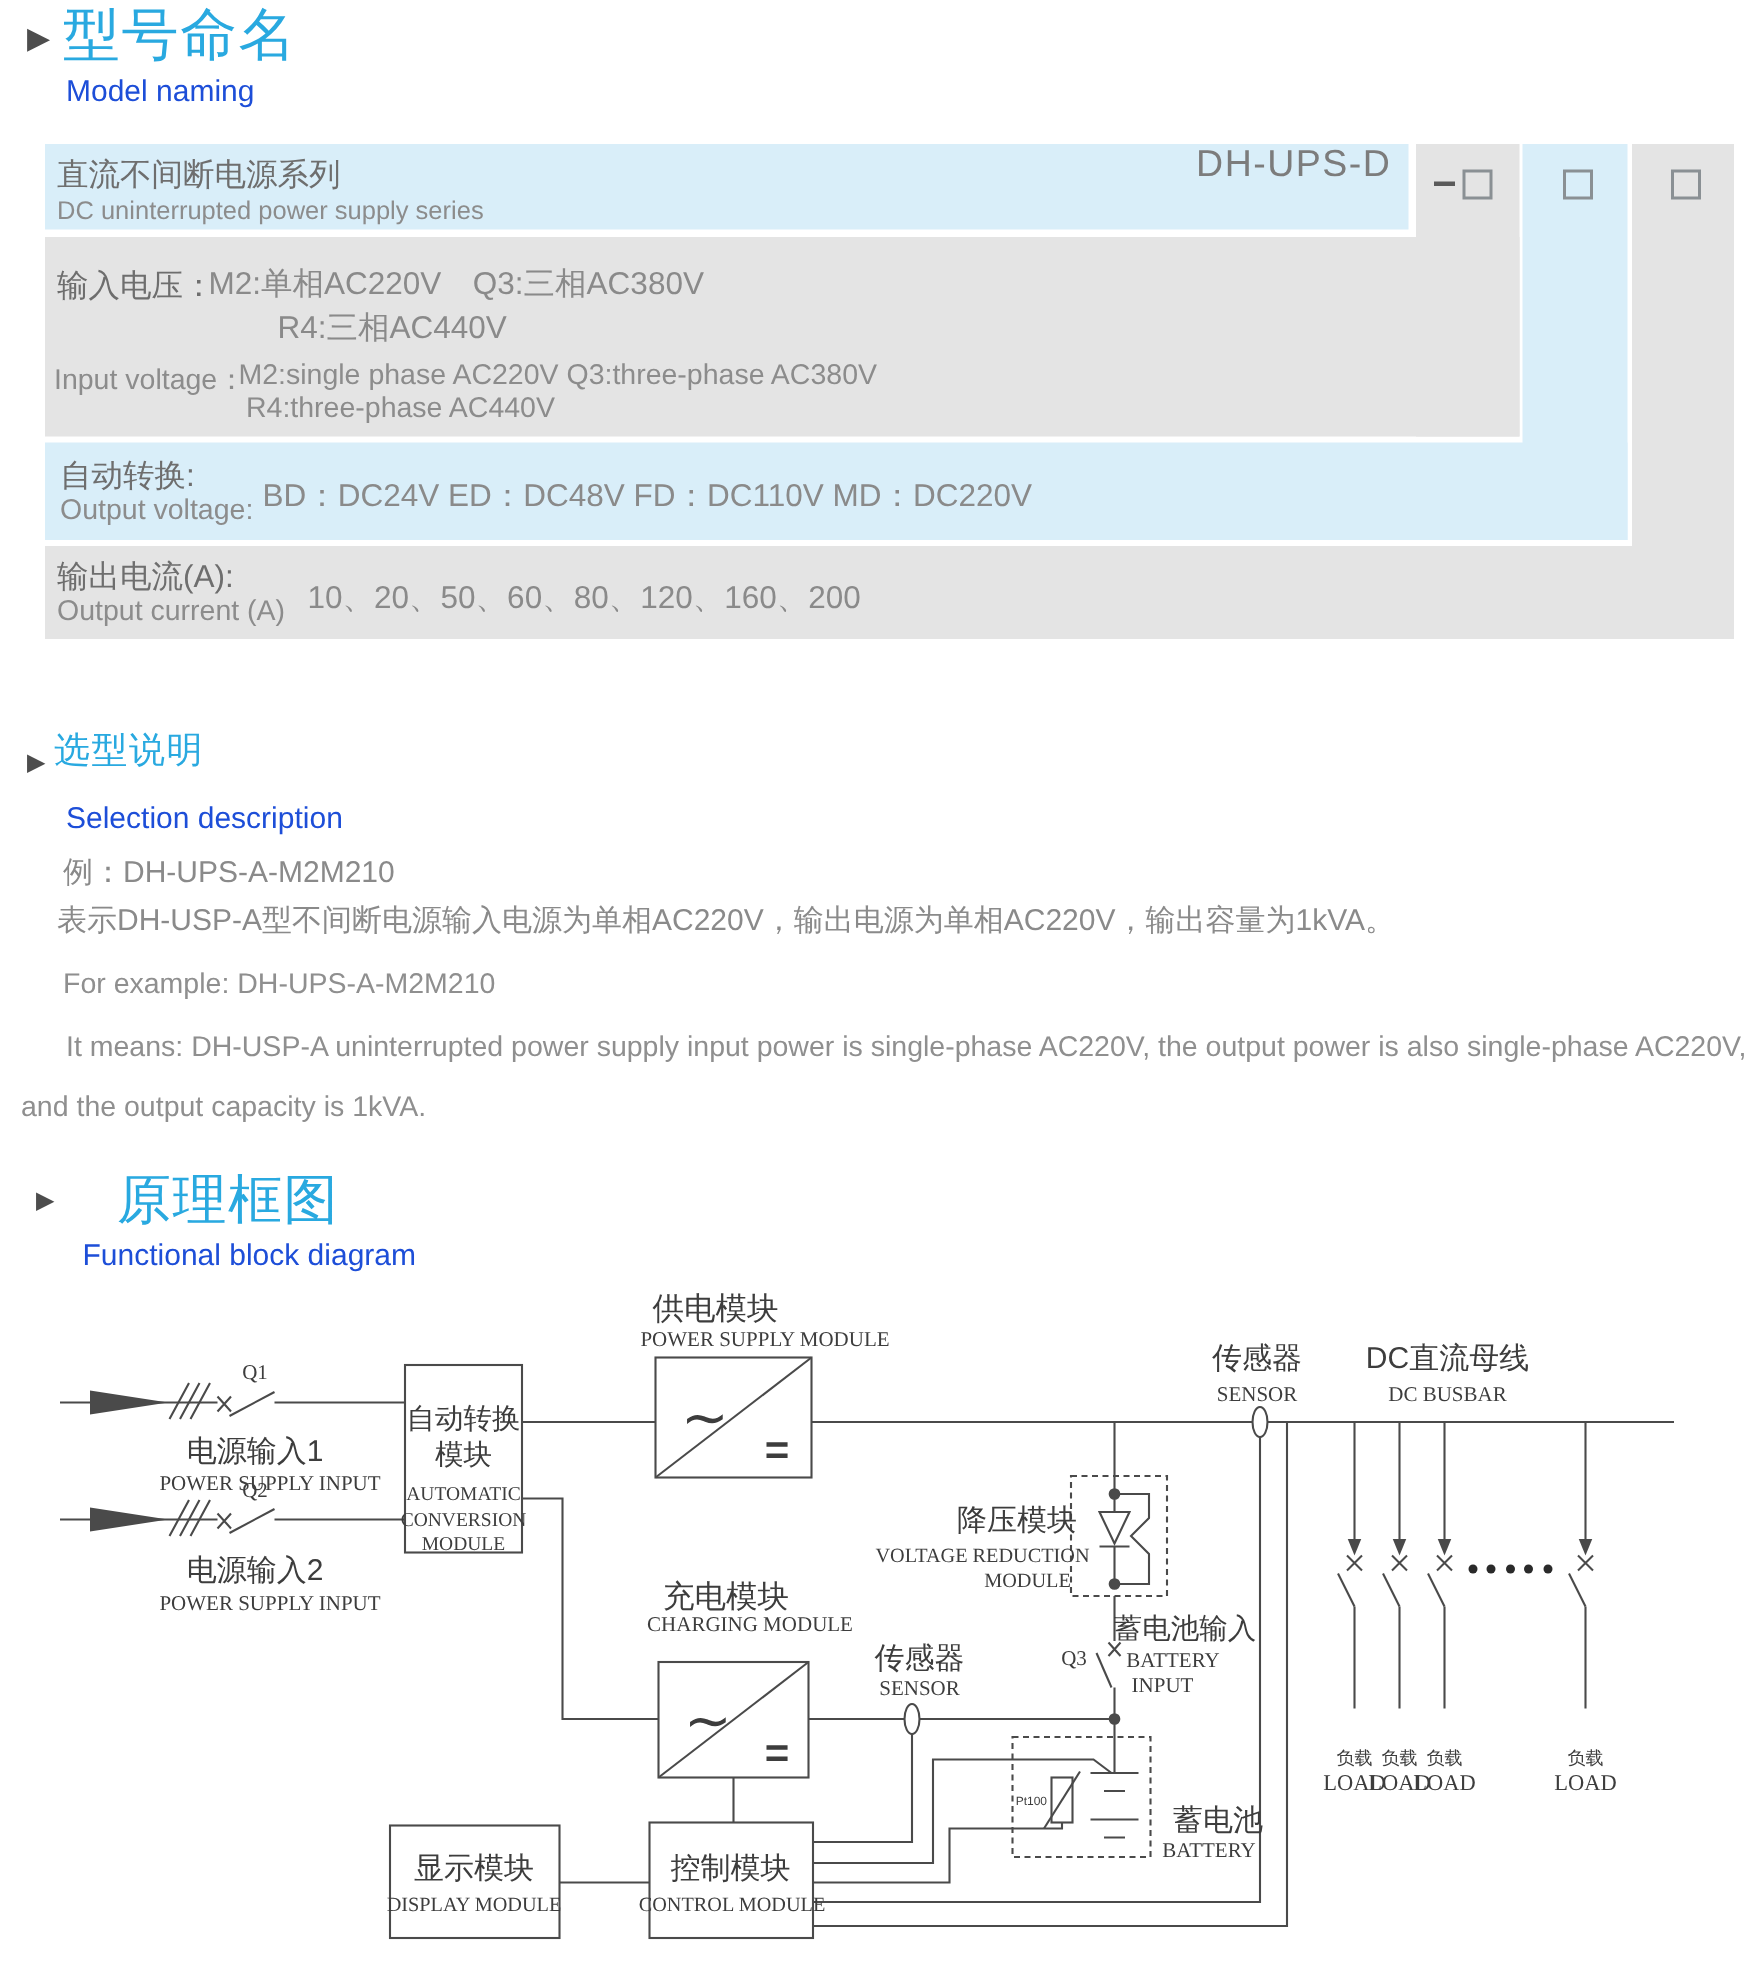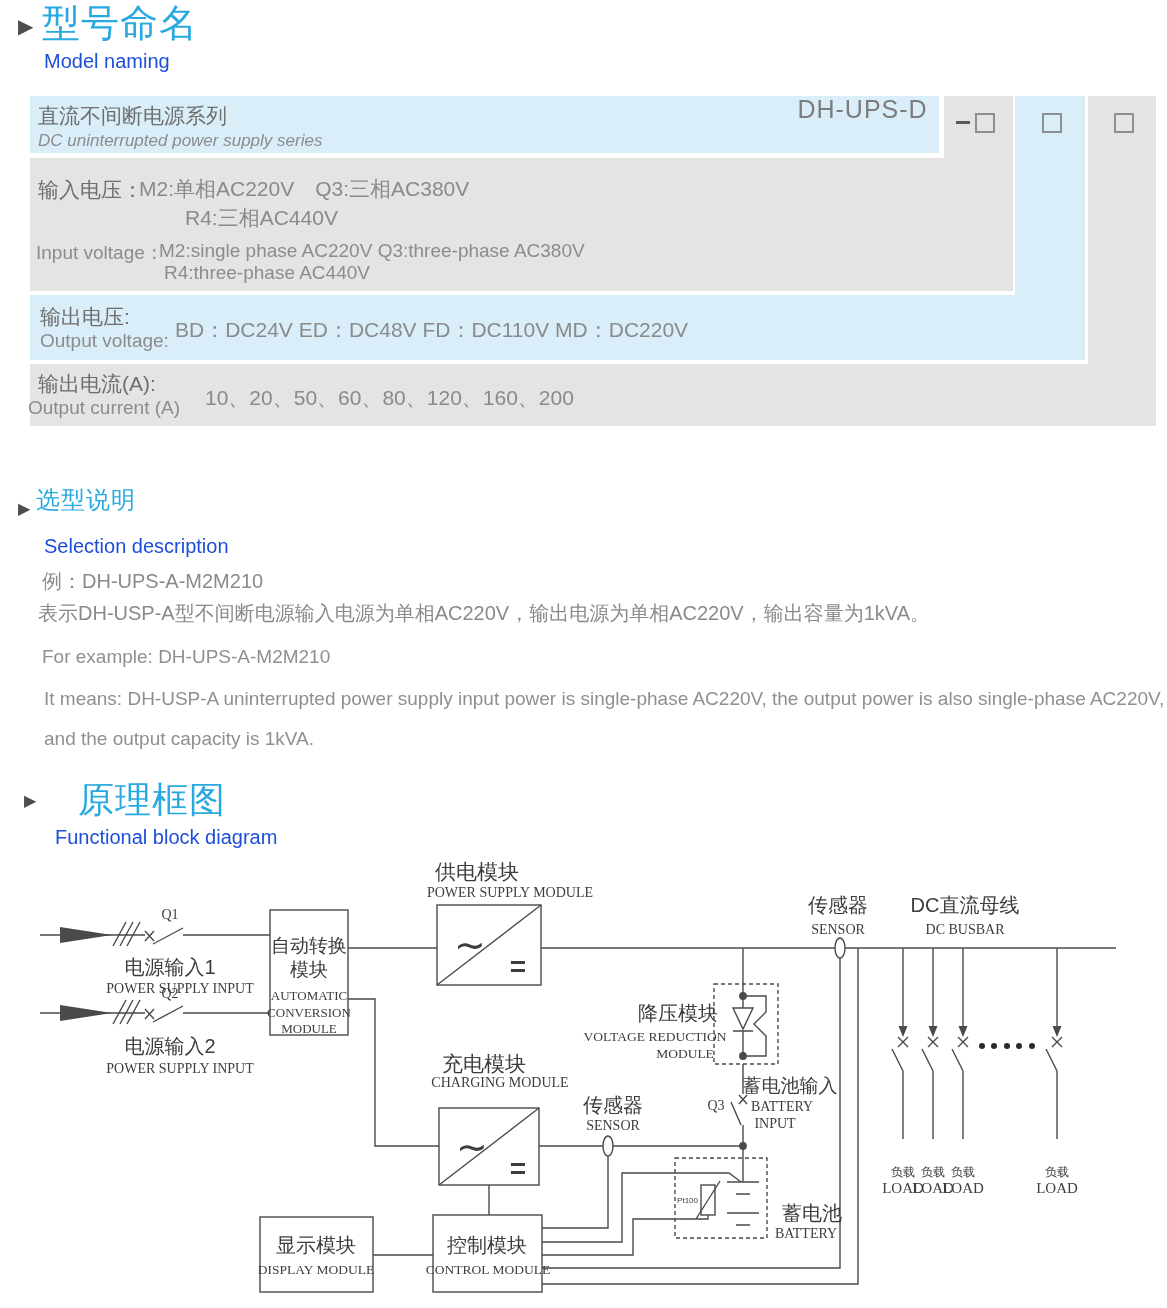--- a/index.html
+++ b/index.html
@@ -7,21 +7,21 @@
        font-family:"Liberation Sans",sans-serif;}
   .abs{position:absolute;}
   
   .sec-arrow{color:#4d4d4d;font-size:20px;line-height:1;}
   .sec-title{color:#29a9e0;font-size:38px;letter-spacing:1px;white-space:nowrap;}
   .sec-sub{color:#1d4ed8;font-size:20px;white-space:nowrap;}
   
   .blk-blue{background:#d9eef9;}
   .blk-gray{background:#e4e4e4;}
   .t-zh{color:#6e6e6e;font-size:21px;white-space:nowrap;}
-  .t-en{color:#8c8c8c;font-size:17px;white-space:nowrap;font-style:italic;}
+  .t-en{color:#8c8c8c;font-size:17px;white-space:nowrap;}
   .t-en2{color:#8c8c8c;font-size:19px;white-space:nowrap;}
   .t-val{color:#8a8a8a;font-size:21px;white-space:nowrap;}
   .model-code{color:#7c7c7c;font-size:25px;letter-spacing:1px;white-space:nowrap;}
   .ph-box{width:16px;height:16px;border:2px solid #8a9094;display:inline-block;}
   .ph-dash{width:14px;height:3px;background:#5a5a5a;display:inline-block;}
   
   .sel-line-zh{color:#8a8a8a;font-size:20px;white-space:nowrap;}
   .sel-line-en{color:#8f8f8f;font-size:19px;white-space:nowrap;}
   svg text{fill:#3d3d3d;}
 </style>
@@ -49,36 +49,36 @@
 <div class="abs ph-box" style="left:1042px;top:113px;"></div>
 <div class="abs ph-box" style="left:1114px;top:113px;"></div>
 
 <div class="abs t-zh" style="left:38px;top:176px;">输入电压：</div>
 <div class="abs t-val" style="left:139px;top:175px;">M2:单相AC220V　Q3:三相AC380V</div>
 <div class="abs t-val" style="left:155px;top:204px;margin-left:30px;">R4:三相AC440V</div>
 <div class="abs t-en2" style="left:36px;top:240px;">Input voltage：</div>
 <div class="abs t-en2" style="left:159px;top:240px;">M2:single phase AC220V   Q3:three-phase AC380V</div>
 <div class="abs t-en2" style="left:164px;top:262px;">R4:three-phase AC440V</div>
 
-<div class="abs t-zh" style="left:40px;top:303px;">输出电压:</div>
+<div class="abs t-zh" style="left:40px;top:303px;">自动转换:</div>
 <div class="abs t-en2" style="left:40px;top:330px;">Output voltage:</div>
 <div class="abs t-val" style="left:175px;top:316px;">BD：DC24V  ED：DC48V  FD：DC110V  MD：DC220V</div>
 
 <div class="abs t-zh" style="left:38px;top:370px;">输出电流(A):</div>
-<div class="abs t-en2" style="left:28px;top:397px;">Output current (A)</div>
+<div class="abs t-en2" style="left:38px;top:397px;">Output current (A)</div>
 <div class="abs t-val" style="left:205px;top:384px;">10、20、50、60、80、120、160、200</div>
 
 <div class="abs" style="left:18px;top:500px;"><span class="sec-arrow" style="font-size:16px;">▶</span></div>
 <div class="abs sec-title" style="left:36px;top:484px;font-size:24px;">选型说明</div>
 <div class="abs sec-sub" style="left:44px;top:535px;">Selection description</div>
 <div class="abs sel-line-zh" style="left:42px;top:568px;">例：DH-UPS-A-M2M210</div>
 <div class="abs sel-line-zh" style="left:38px;top:600px;">表示DH-USP-A型不间断电源输入电源为单相AC220V，输出电源为单相AC220V，输出容量为1kVA。</div>
 <div class="abs sel-line-en" style="left:42px;top:646px;">For example: DH-UPS-A-M2M210</div>
 <div class="abs sel-line-en" style="left:44px;top:688px;">It means: DH-USP-A uninterrupted power supply input power is single-phase AC220V, the output power is also single-phase AC220V,</div>
-<div class="abs sel-line-en" style="left:14px;top:728px;margin-left:30px;">and the output capacity is 1kVA.</div>
+<div class="abs sel-line-en" style="left:14px;top:728px;">and the output capacity is 1kVA.</div>
 
 <div class="abs" style="left:24px;top:792px;"><span class="sec-arrow" style="font-size:16px;">▶</span></div>
 <div class="abs sec-title" style="left:54px;top:776px;font-size:36px;margin-left:24px;">原理框图</div>
 <div class="abs sec-sub" style="left:55px;top:826px;">Functional block diagram</div>
 
 <svg id="diagram-svg" class="abs" style="left:0;top:845px;" width="1167" height="463" viewBox="0 845 1167 463">
   <g fill="none" stroke="#4a4a4a" stroke-width="1.4">
 
     <g>
       <path d="M40 935 H145"></path>

